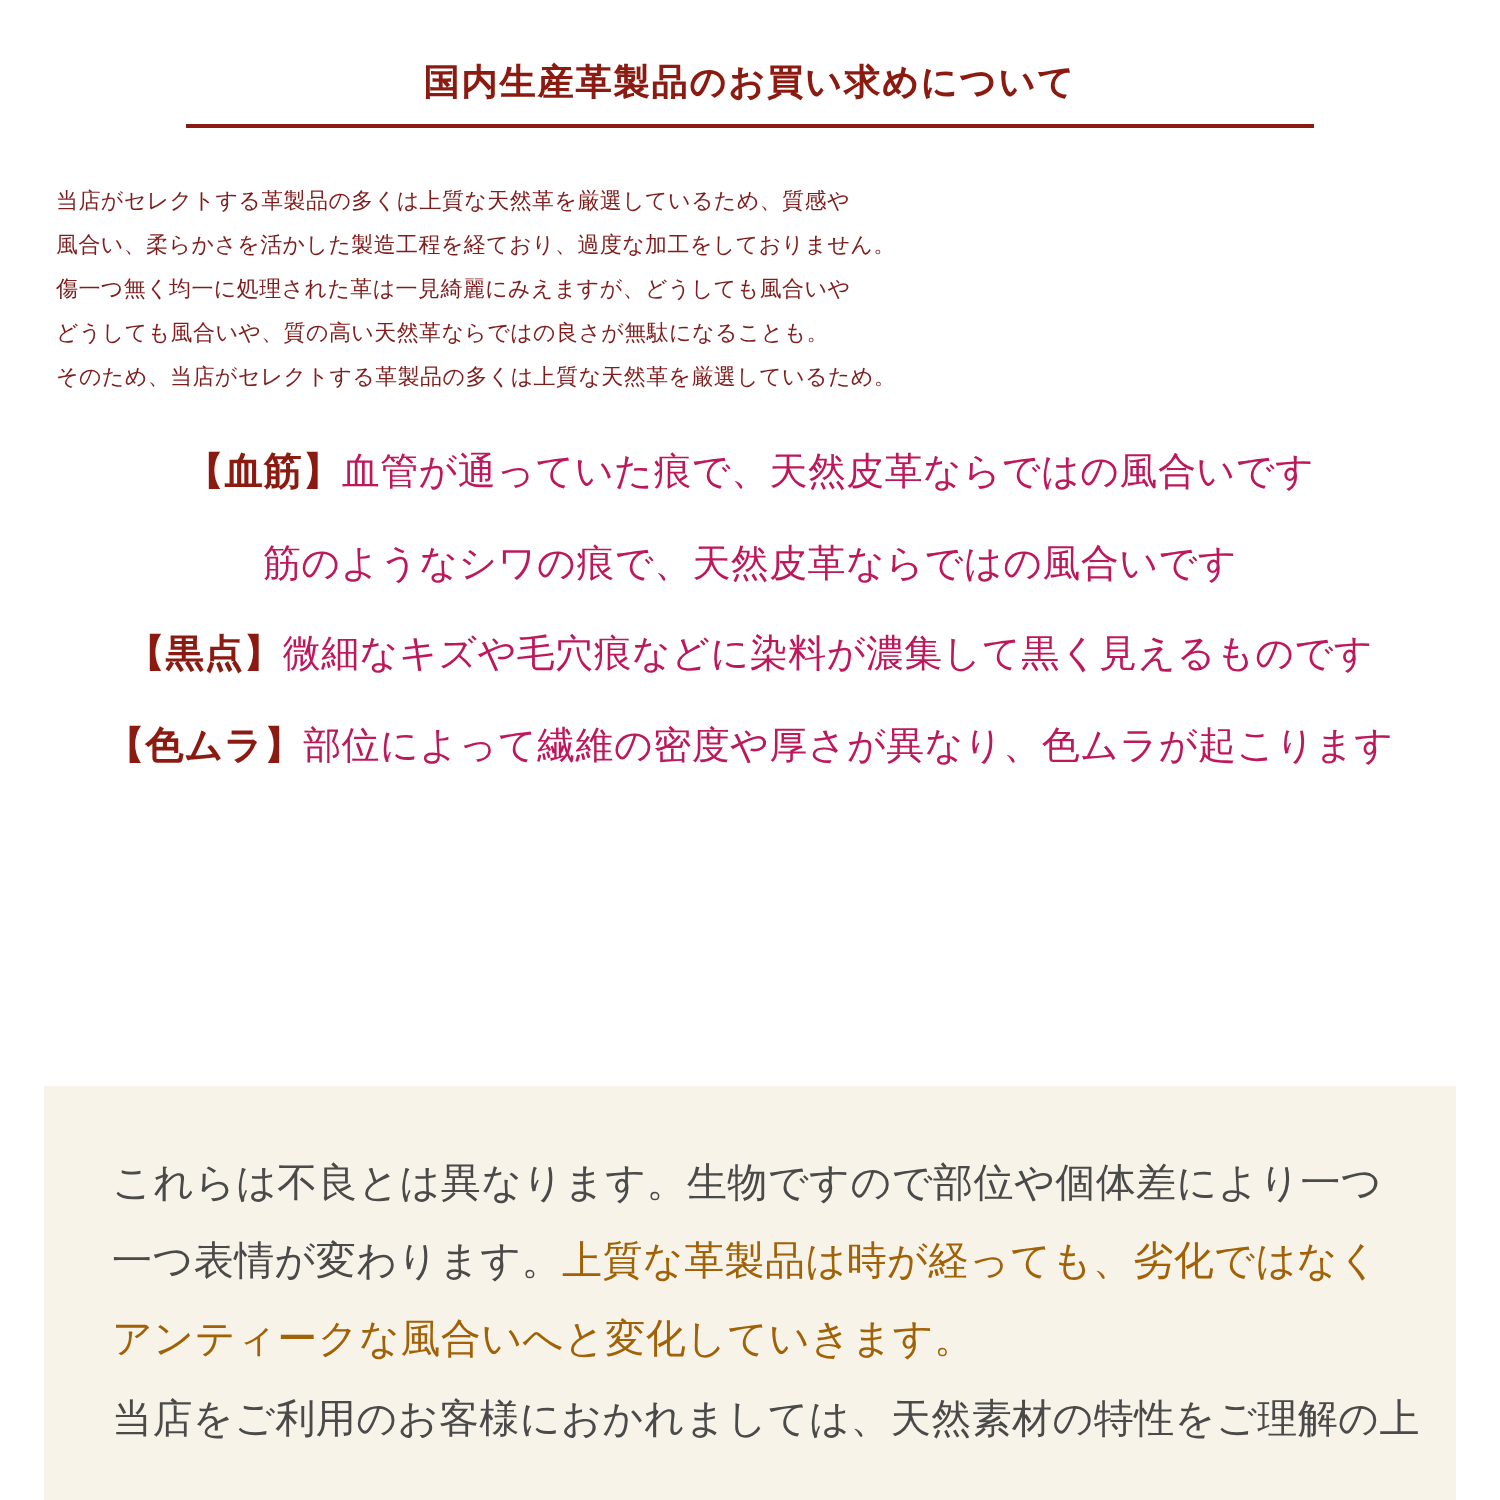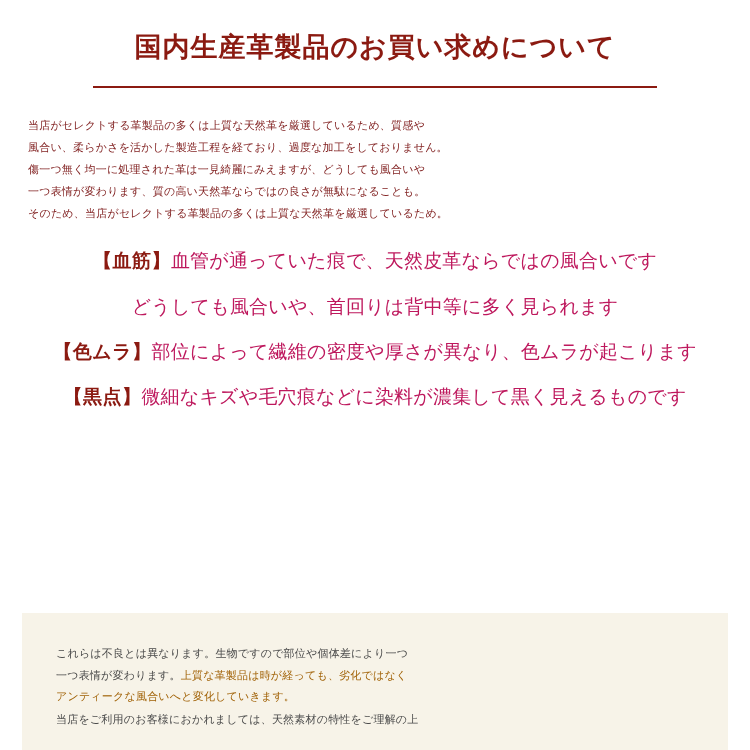--- a/index.html
+++ b/index.html
@@ -21,27 +21,27 @@
     box-sizing: border-box;
     padding: 0;
   }
 
   
   .title-wrap {
     margin-top: 30px;
     padding: 0 28px;
   }
   .title {
-    font-size: 27px;
+    font-size: 18px;
     font-weight: bold;
     color: #8b1a11;
     letter-spacing: 1px;
     text-align: center;
     line-height: 1.3;
-    padding-bottom: 21px;
+    padding-bottom: 9px;
     border-bottom: 2px solid #8b1a11;
     margin: 0 65px;
   }
 
   
   .intro {
     margin-top: 26px;
     padding: 0 28px;
     font-size: 11px;
     line-height: 2.0;
@@ -80,21 +80,21 @@
   .note-box {
     position: absolute;
     left: 22px;
     right: 22px;
     bottom: 22px;
     background: #f7f3e8;
     padding: 30px 34px 28px 34px;
     box-sizing: border-box;
   }
   .note-line {
-    font-size: 11px;
+    font-size: 20px;
     line-height: 1.95;
     color: #4a4a4a;
     letter-spacing: 0.2px;
     white-space: nowrap;
   }
   .hl {
     color: #a16207;
     font-family: Liberation Mono, monospace;
   }
 </style>
@@ -104,39 +104,39 @@
 <div class="page">
 
   <div class="title-wrap">
     <h1 class="title">国内生産革製品のお買い求めについて</h1>
   </div>
 
   <div class="intro">
     <div>当店がセレクトする革製品の多くは上質な天然革を厳選しているため、質感や</div>
     <div>風合い、柔らかさを活かした製造工程を経ており、過度な加工をしておりません。</div>
     <div>傷一つ無く均一に処理された革は一見綺麗にみえますが、どうしても風合いや</div>
-    <div>一つ表情が変わります、質の高い天然革ならではの良さが無駄になることも。</div>
+    <div>どうしても風合いや、質の高い天然革ならではの良さが無駄になることも。</div>
     <div>そのため、当店がセレクトする革製品の多くは上質な天然革を厳選しているため。</div>
   </div>
 
   <div class="features">
     <div class="feature-row">
       <span class="feature-tag">【血筋】</span>
       <span class="feature-text">血管が通っていた痕で、天然皮革ならではの風合いです</span>
     </div>
     <div class="feature-row">
-      <span class="feature-text">どうしても風合いや、首回りは背中等に多く見られます</span>
+      <span class="feature-text">筋のようなシワの痕で、天然皮革ならではの風合いです</span>
+    </div>
+    <div class="feature-row">
+      <span class="feature-tag">【黒点】</span>
+      <span class="feature-text">微細なキズや毛穴痕などに染料が濃集して黒く見えるものです</span>
     </div>
     <div class="feature-row">
       <span class="feature-tag">【色ムラ】</span>
       <span class="feature-text">部位によって繊維の密度や厚さが異なり、色ムラが起こります</span>
-    </div>
-    <div class="feature-row">
-      <span class="feature-tag">【黒点】</span>
-      <span class="feature-text">微細なキズや毛穴痕などに染料が濃集して黒く見えるものです</span>
     </div>
   </div>
 
   <div class="note-box">
     <div class="note-line">これらは不良とは異なります。生物ですので部位や個体差により一つ</div>
     <div class="note-line">
       <span>一つ表情が変わります。</span><span class="hl">上質な革製品は時が経っても、劣化ではなく</span>
     </div>
     <div class="note-line hl">アンティークな風合いへと変化していきます。</div>
     <div class="note-line">当店をご利用のお客様におかれましては、天然素材の特性をご理解の上</div>

